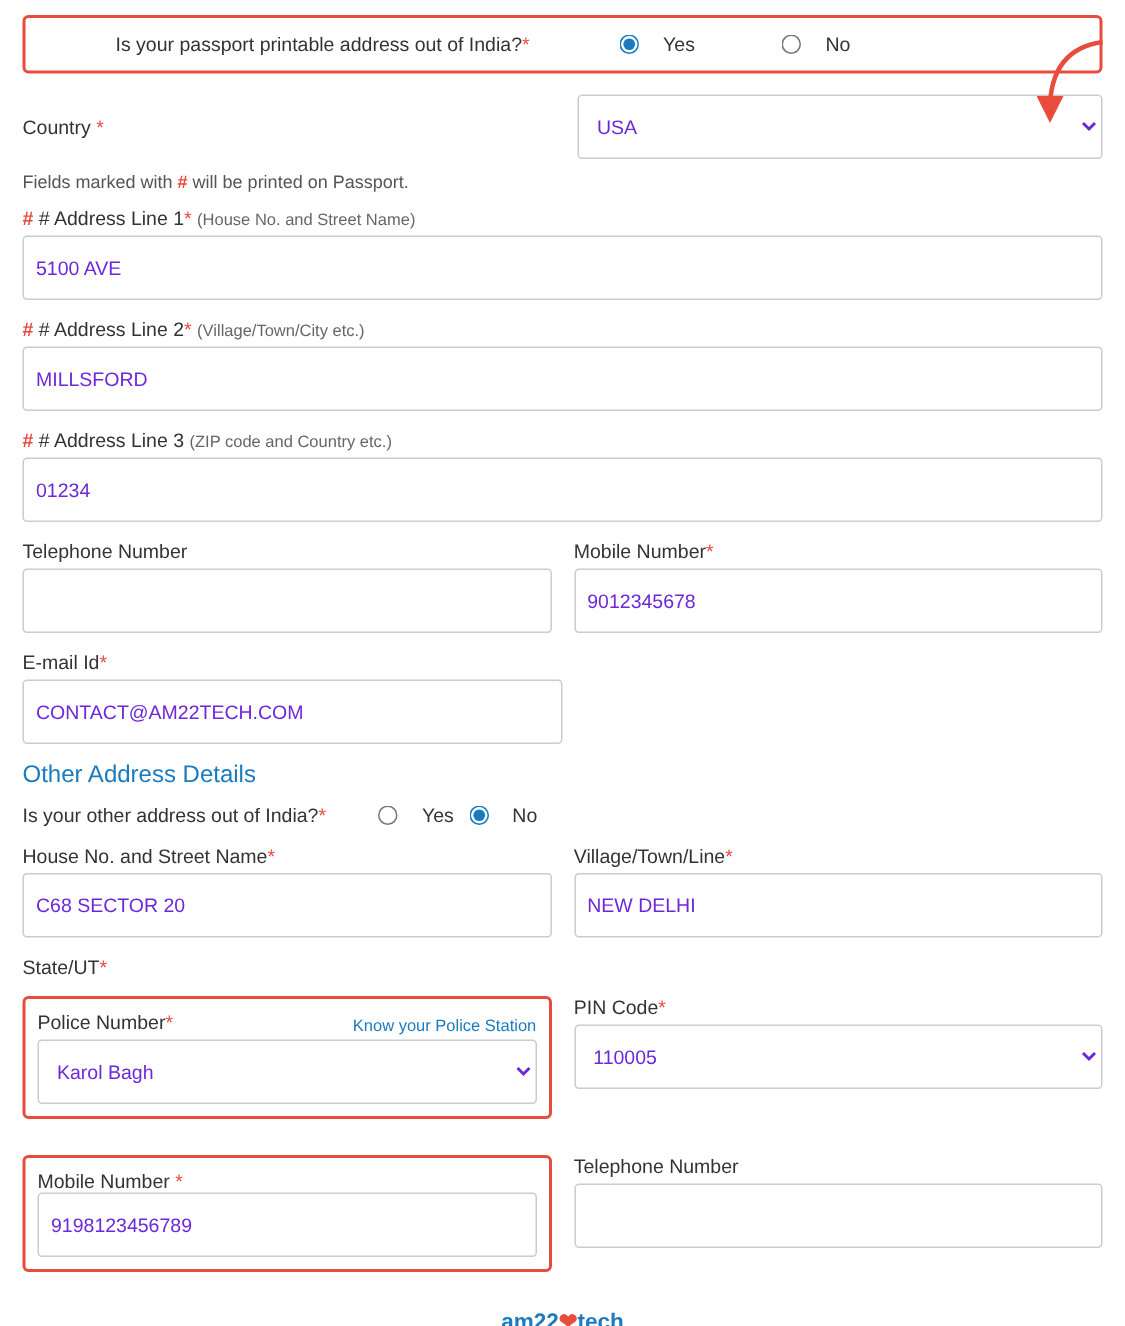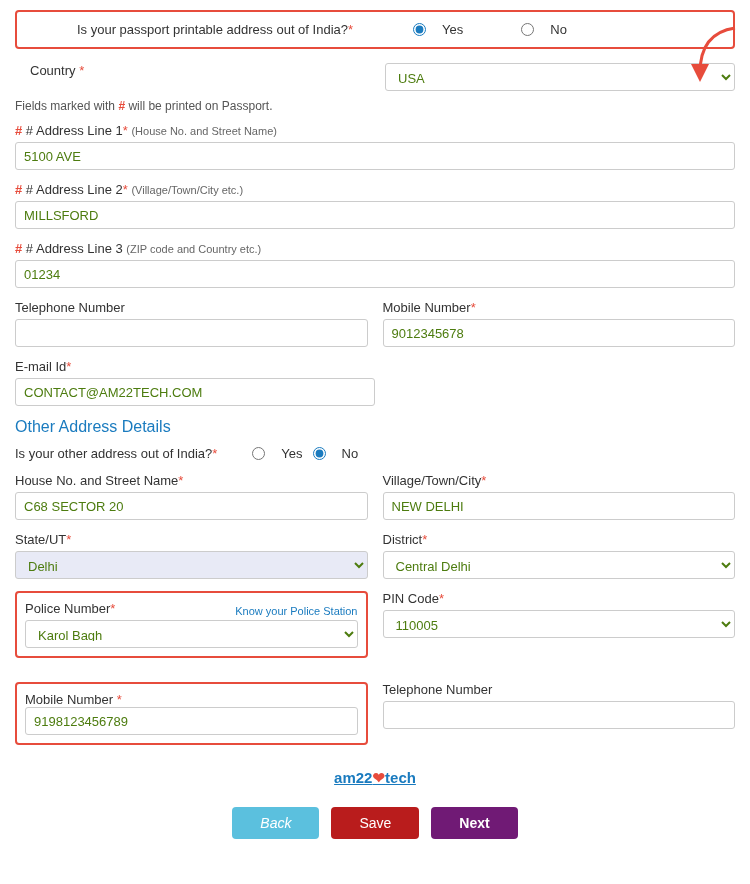--- a/index.html
+++ b/index.html
@@ -58,32 +58,32 @@
       font-size: 11px;
       color: #666;
       font-weight: normal;
     }
     input[type="text"], select {
       width: 100%;
       padding: 6px 8px;
       border: 1px solid #ccc;
       border-radius: 3px;
       font-size: 13px;
-      color: #4d7c0f;
+      color: #6d28d9;
       background: #fff;
-      height: 28px;
+      height: 43px;
     }
     select {
       appearance: auto;
     }
     .country-row {
       display: flex;
+      align-items: center;
       margin-bottom: 8px;
       gap: 2px;
-      margin-left: 15px;
     }
     .country-label {
       font-size: 13px;
       font-weight: normal;
       min-width: 80px;
     }
     .country-select-wrap {
       flex: 1;
       max-width: 350px;
       margin-left: auto;
@@ -301,48 +301,31 @@
 
 <div class="form-row">
   <div class="form-group">
     <label>
       <span>House No. and Street Name</span><span style="color:#e74c3c;">*</span>
     </label>
     <input type="text" value="C68 SECTOR 20" style="">
   </div>
   <div class="form-group">
     <label>
-      <span>Village/Town/City</span><span style="color:#e74c3c;">*</span>
+      <span>Village/Town/Line</span><span style="color:#e74c3c;">*</span>
     </label>
     <input type="text" value="NEW DELHI" style="">
   </div>
 </div>
 
 <div class="state-district-row">
   <div class="form-group">
     <label>
       <span>State/UT</span><span style="color:#e74c3c;">*</span>
     </label>
-    <select style="background:#e8eaf6;">
-      <option value="Delhi" selected="">Delhi</option>
-      <option value="Maharashtra">Maharashtra</option>
-      <option value="Karnataka">Karnataka</option>
-      <option value="Tamil Nadu">Tamil Nadu</option>
-    </select>
-  </div>
-  <div class="form-group">
-    <label>
-      <span>District</span><span style="color:#e74c3c;">*</span>
-    </label>
-    <select>
-      <option value="Central Delhi" selected="">Central Delhi</option>
-      <option value="East Delhi">East Delhi</option>
-      <option value="West Delhi">West Delhi</option>
-      <option value="South Delhi">South Delhi</option>
-    </select>
   </div>
 </div>
 
 <div class="form-row">
   <div class="form-group">
     <div class="highlight-field-box">
       <div class="police-station-header">
         <label class="inner-label">
           <span>Police Number</span><span style="color:#e74c3c;">*</span>
         </label>

